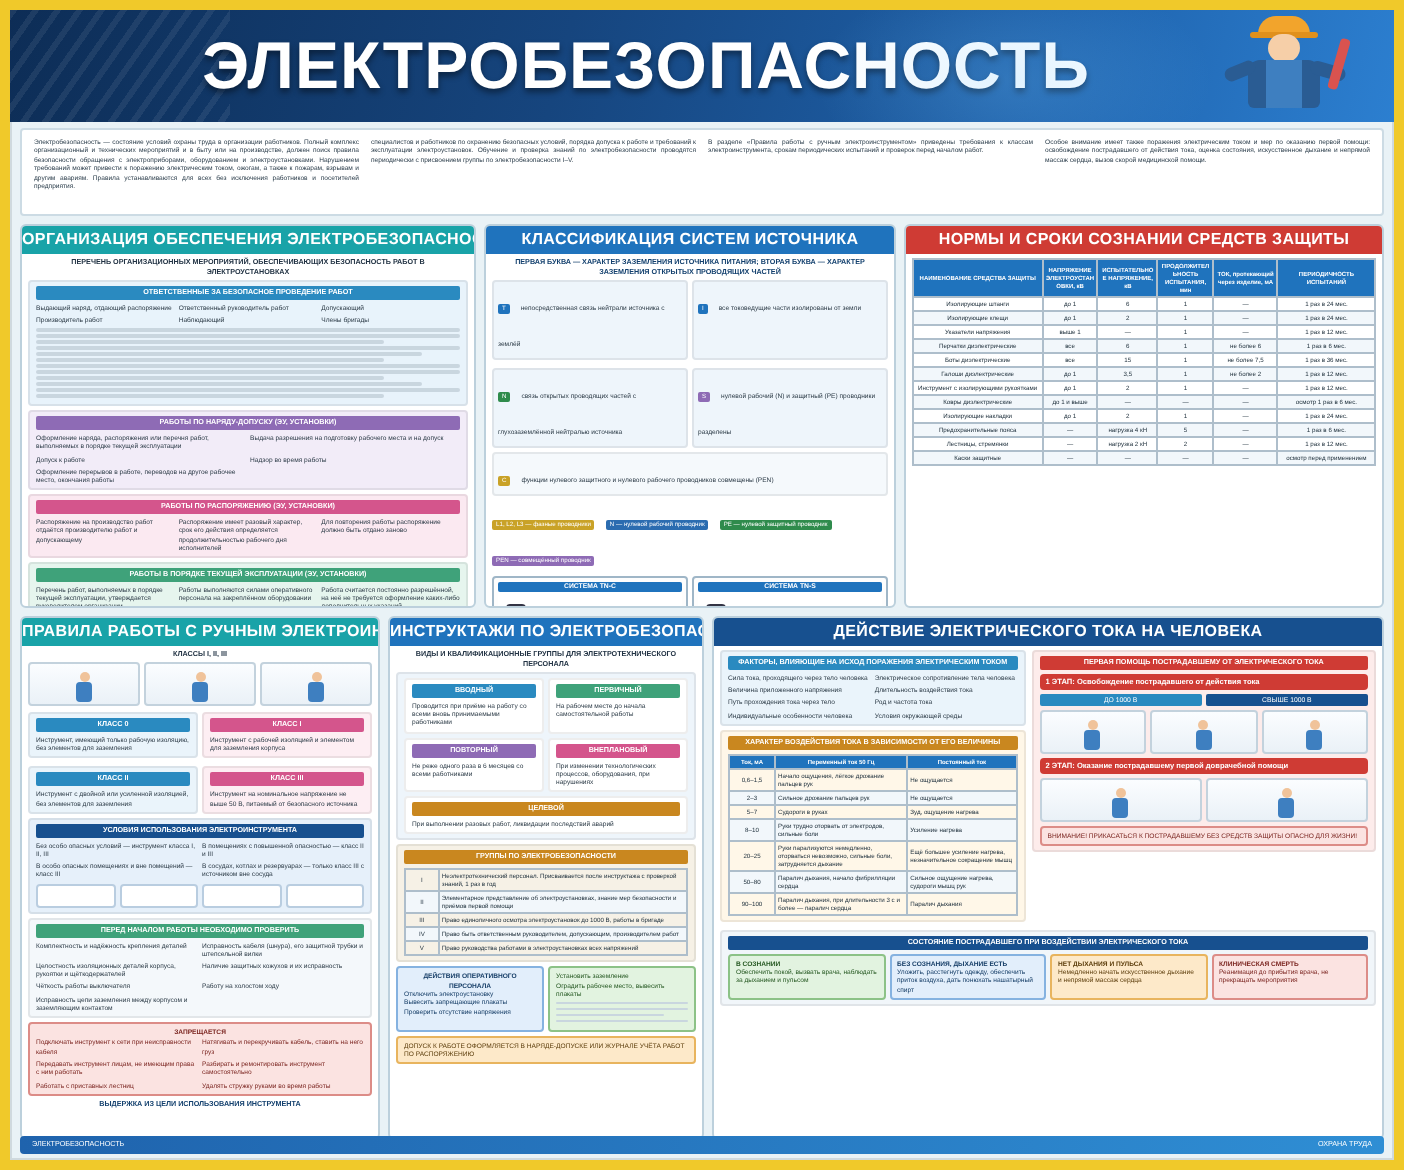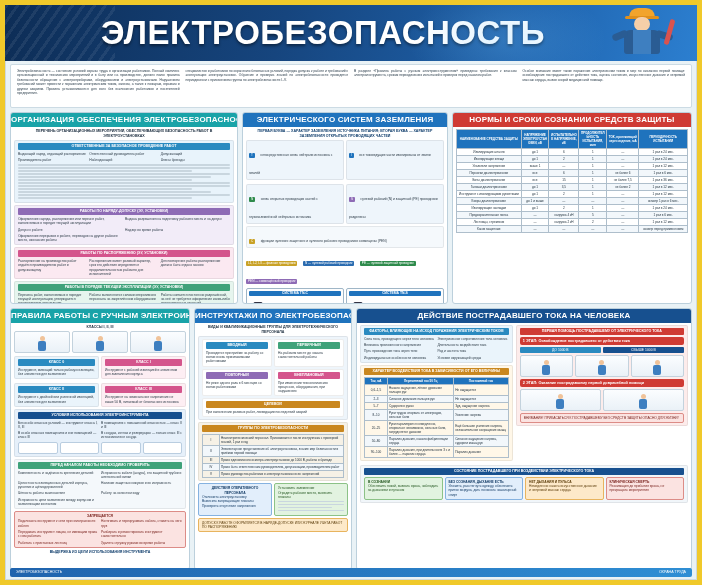--- a/index.html
+++ b/index.html
@@ -319,21 +319,21 @@
           <div class="mini">Перечень работ, выполняемых в порядке текущей эксплуатации, утверждается руководителем организации</div>
           <div class="mini">Работы выполняются силами оперативного персонала на закреплённом оборудовании</div>
           <div class="mini">Работа считается постоянно разрешённой, на неё не требуется оформление каких-либо дополнительных указаний</div>
         </div>
       </div>
 
     </div>
   </div>
 
   <div class="panel" style="left:242px; top:112px; width:206px; height:192px;">
-    <div class="panel-title t-blue">ЭЛЕКТРИЧЕСКОГО СИСТЕМ ЗАЗЕМЛЕНИЯ</div>
+    <div class="panel-title t-blue">КЛАССИФИКАЦИЯ СИСТЕМ ИСТОЧНИКА</div>
     <div class="pad">
       <div class="mini-b center">ПЕРВАЯ БУКВА — ХАРАКТЕР ЗАЗЕМЛЕНИЯ ИСТОЧНИКА ПИТАНИЯ; ВТОРАЯ БУКВА — ХАРАКТЕР ЗАЗЕМЛЕНИЯ ОТКРЫТЫХ ПРОВОДЯЩИХ ЧАСТЕЙ</div>
 
       <div class="grid2" style="margin-top:2px;">
         <div class="card" style="background:#eef5fb; padding:1px 2px;">
           <span class="chip" style="background:#1f73bd;">T</span>
           <span class="mini">непосредственная связь нейтрали источника с землёй</span>
         </div>
         <div class="card" style="background:#eef5fb; padding:1px 2px;">
           <span class="chip" style="background:#1f73bd;">I</span>
@@ -652,21 +652,21 @@
               <i></i>
             </div>
         </div>
       </div>
 
       <div class="warn" style="margin-top:2px;">ДОПУСК К РАБОТЕ ОФОРМЛЯЕТСЯ В НАРЯДЕ-ДОПУСКЕ ИЛИ ЖУРНАЛЕ УЧЁТА РАБОТ ПО РАСПОРЯЖЕНИЮ</div>
     </div>
   </div>
 
   <div class="panel" style="left:356px; top:308px; width:336px; height:262px;">
-    <div class="panel-title t-dblue">ДЕЙСТВИЕ ПОСТРАДАВШЕГО ТОКА НА ЧЕЛОВЕКА</div>
+    <div class="panel-title t-dblue">ДЕЙСТВИЕ ЭЛЕКТРИЧЕСКОГО ТОКА НА ЧЕЛОВЕКА</div>
     <div class="pad" style="padding-top:2px;">
 
       <div style="display:flex; gap:3px;">
 
         <div style="width:47%;">
           <div class="card" style="background:#eaf4fb;">
             <div class="card-h" style="background:#2a8ac0;">ФАКТОРЫ, ВЛИЯЮЩИЕ НА ИСХОД ПОРАЖЕНИЯ ЭЛЕКТРИЧЕСКИМ ТОКОМ</div>
             <div class="grid2">
               <div class="mini">Сила тока, проходящего через тело человека</div>
               <div class="mini">Электрическое сопротивление тела человека</div>

